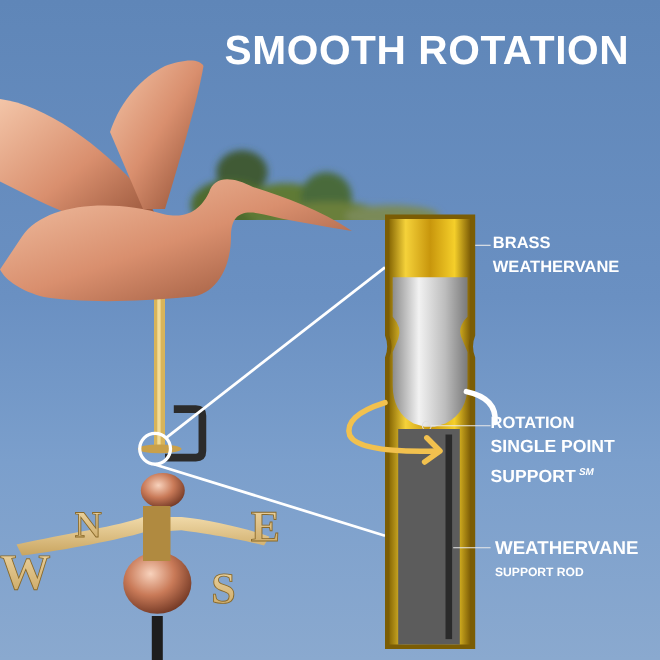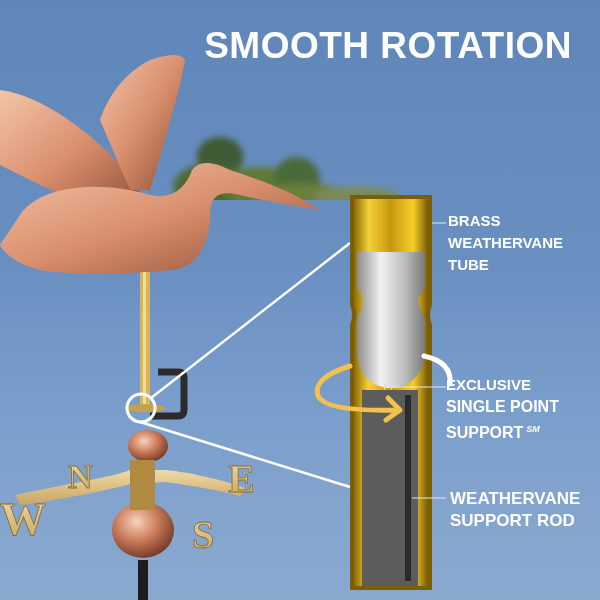--- a/index.html
+++ b/index.html
@@ -119,26 +119,25 @@
     <path d="M388,398 L400,410 L386,420" fill="none" stroke="#f2c14e" stroke-width="5" stroke-linecap="round" stroke-linejoin="round"></path>
   </svg>
 
   <div class="headline">
     <div class="h1">SMOOTH ROTATION</div>
   </div>
 
   <div class="callout" style="left:448px; top:210px;">
     <span class="l">BRASS</span>
     <span class="l">WEATHERVANE</span>
-    <span class="l">TUBE</span>
   </div>
 
   <div class="callout" style="left:446px; top:374px;">
-    <span class="l">EXCLUSIVE</span>
+    <span class="l">ROTATION</span>
     <span class="s">SINGLE POINT</span>
     <span class="s"><span>SUPPORT</span><sup>SM</sup></span>
   </div>
 
   <div class="callout" style="left:450px; top:488px;">
     <span class="s" style="font-size:17px">WEATHERVANE</span>
-    <span class="s" style="font-size:17px">SUPPORT ROD</span>
+    <span class="s" style="font-size:11px">SUPPORT ROD</span>
   </div>
 </div>
 
 </body></html>

